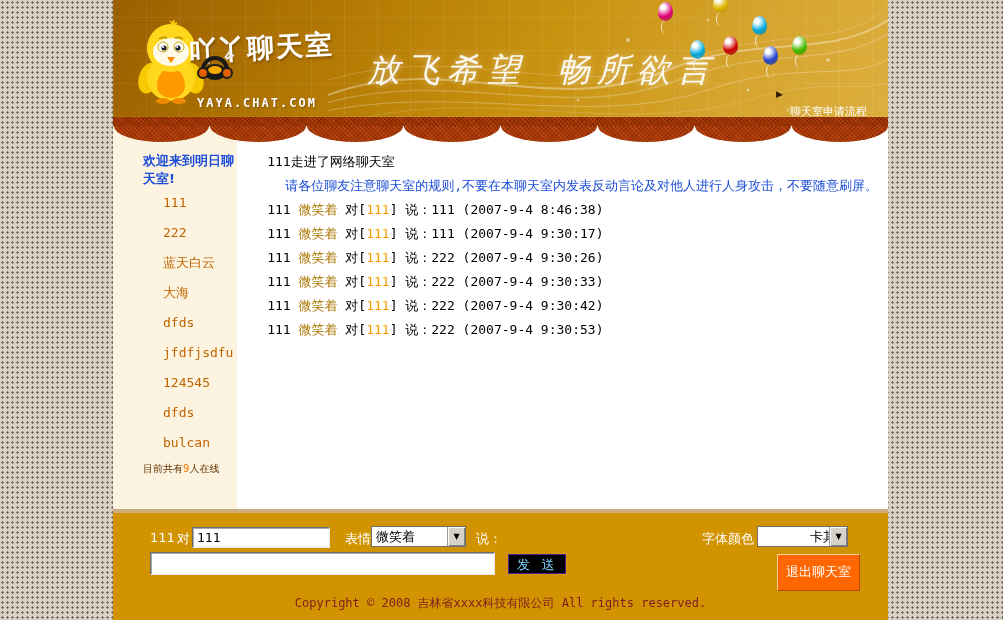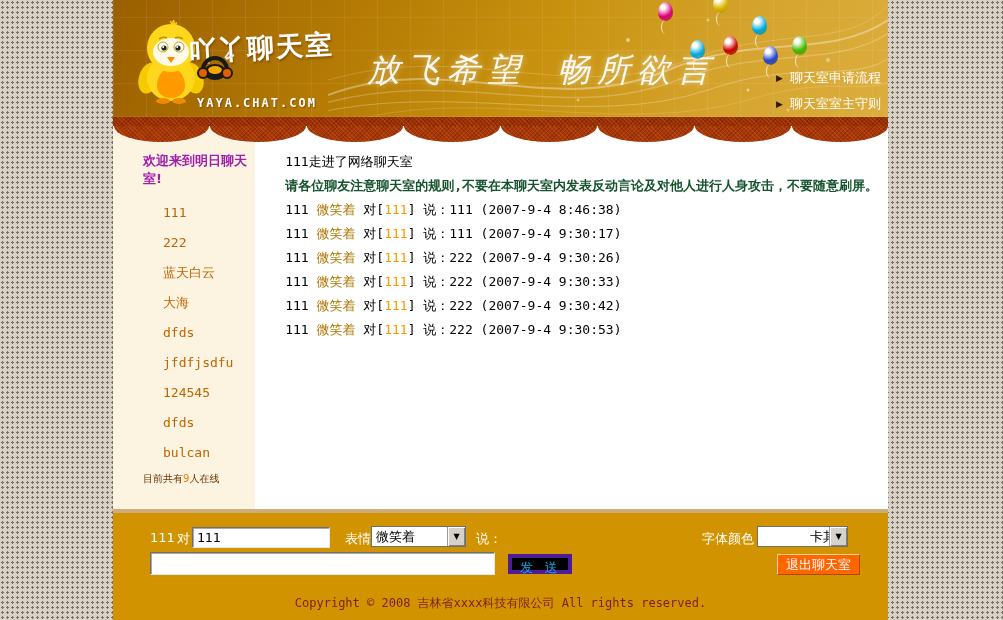--- a/index.html
+++ b/index.html
@@ -40,21 +40,21 @@
     position:absolute;left:232px;top:48px;color:#fff;font-size:33px;
     font-style:italic;letter-spacing:7px;opacity:.95;
     font-family:"DejaVu Serif",serif;
     text-shadow:0 0 6px rgba(255,255,255,.5);
     margin-left:22px;
   }
   .slogan .gap{display:inline-block;width:30px;}
   .header-links{position:absolute;left:663px;top:69px;}
   .hlink{display:flex;align-items:center;margin-bottom:8px;cursor:pointer;}
   .hlink .tri{color:#2e1a00;font-size:9px;margin-right:7px;}
-  .hlink .txt{color:#fff;font-size:13px;}
+  .hlink .txt{color:#fff;font-size:11px;margin-top:35px;}
   .balloon{position:absolute;width:15px;height:19px;border-radius:50% 50% 50% 50% / 56% 56% 44% 44%;}
   .balloon:after{
     content:"";position:absolute;left:5px;bottom:-3px;width:0;height:0;
     border-left:3px solid rgba(0,0,0,0);border-right:3px solid rgba(0,0,0,0);
   }
   .balloon .str{position:absolute;left:3px;top:18px;width:8px;height:14px;
     border-left:1px solid rgba(255,255,255,.75);border-radius:60% 0 0 60%;}
 
   
   .scallop-strip{
@@ -70,33 +70,33 @@
     border-radius:0 0 50% 50% / 0 0 100% 100%;
     background:
       repeating-linear-gradient(45deg,rgba(255,130,50,.20) 0 1px,rgba(0,0,0,0) 1px 3px),
       repeating-linear-gradient(-45deg,rgba(0,0,0,.16) 0 1px,rgba(0,0,0,0) 1px 3px),
       #a83708;
   }
 
   
   .content{position:relative;display:flex;height:383px;background:#fff;}
   .sidebar{width:170px;background:#fcf3e1;box-sizing:border-box;padding:26px 0 0 30px;}
-  .welcome{color:#a21caf;font-weight:bold;font-size:13px;margin-bottom:10px;}
+  .welcome{color:#1d4ed8;font-weight:bold;font-size:13px;}
   .user-list{list-style:none;margin:0;padding:0 0 0 20px;}
   .user-list li{
     height:30px;line-height:30px;color:#c06600;font-size:13px;cursor:pointer;
     font-family:"DejaVu Sans Mono","DejaVu Sans",monospace;
   }
   .online{margin-top:4px;color:#663300;font-size:10px;}
   .online .cnt{color:#ff7700;}
 
   .main{flex:1;box-sizing:border-box;padding:24px 10px 0 30px;background:#fff;}
   .msg{font-size:13px;line-height:24px;color:#000;
        font-family:"DejaVu Sans Mono","DejaVu Sans",monospace;white-space:nowrap;}
-  .msg.notice{color:#14532d;font-weight:bold;}
+  .msg.notice{color:#1d4ed8;font-weight:normal;margin-left:18px;}
   .msg .emo{color:#aa7700;}
   .msg .toname{color:#ff9900;}
 
   
   .tan-strip{height:4px;background:#cbae7c;}
   .footer{position:relative;height:107px;background:#d29300;}
   .flabel{position:absolute;color:#fff;font-size:13px;}
   .tinput{
     position:absolute;box-sizing:border-box;background:#fff;color:#000;
     border:1px solid #6f6f6f;border-bottom-color:#e8e8e8;border-right-color:#e8e8e8;
@@ -107,25 +107,25 @@
     position:absolute;box-sizing:border-box;display:flex;background:#fff;
     border:1px solid #6f6f6f;height:21px;cursor:pointer;
   }
   .select .val{flex:1;font-size:13px;padding:1px 4px;color:#000;white-space:nowrap;overflow:hidden;}
   .select .arrow{
     width:17px;background:#d6d2ca;border-left:1px solid #9a9a9a;
     display:flex;align-items:center;justify-content:center;font-size:8px;color:#000;
     box-shadow:inset 1px 1px 0 #fff, inset -1px -1px 0 #808080;
   }
   .send-btn{
-    position:absolute;background:#000;color:#0ea5e9;border:4px solid #4c1d95;
+    position:absolute;background:#000;color:#7dd3fc;border:1px solid #4c1d95;
     font-size:13px;letter-spacing:4px;padding:1px 6px 4px 8px;cursor:pointer;height:20px;
   }
   .exit-btn{
-    position:absolute;background:#ff6600;color:#fff;font-size:13px;cursor:pointer;height:21px;
+    position:absolute;background:#ff6600;color:#fff;font-size:13px;cursor:pointer;height:37px;
     border:1px solid #ffcf9e;border-right-color:#b34700;border-bottom-color:#b34700;
     padding:1px 8px 2px 8px;
   }
   .copyright{
     position:absolute;left:0;top:82px;width:100%;text-align:center;
     color:#7f1d1d;font-size:12px;font-family:"DejaVu Sans Mono",monospace;
   }
 </style>
 </head>
 <body>

